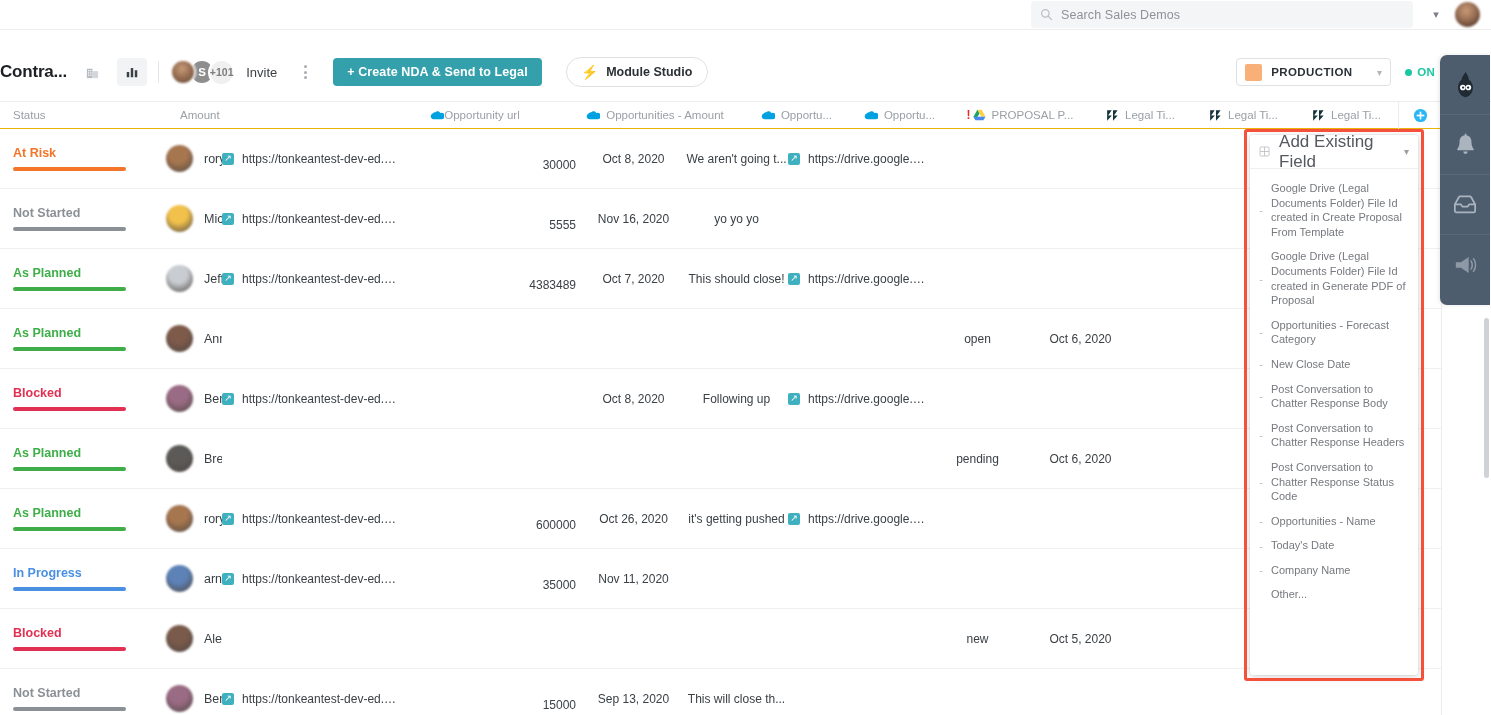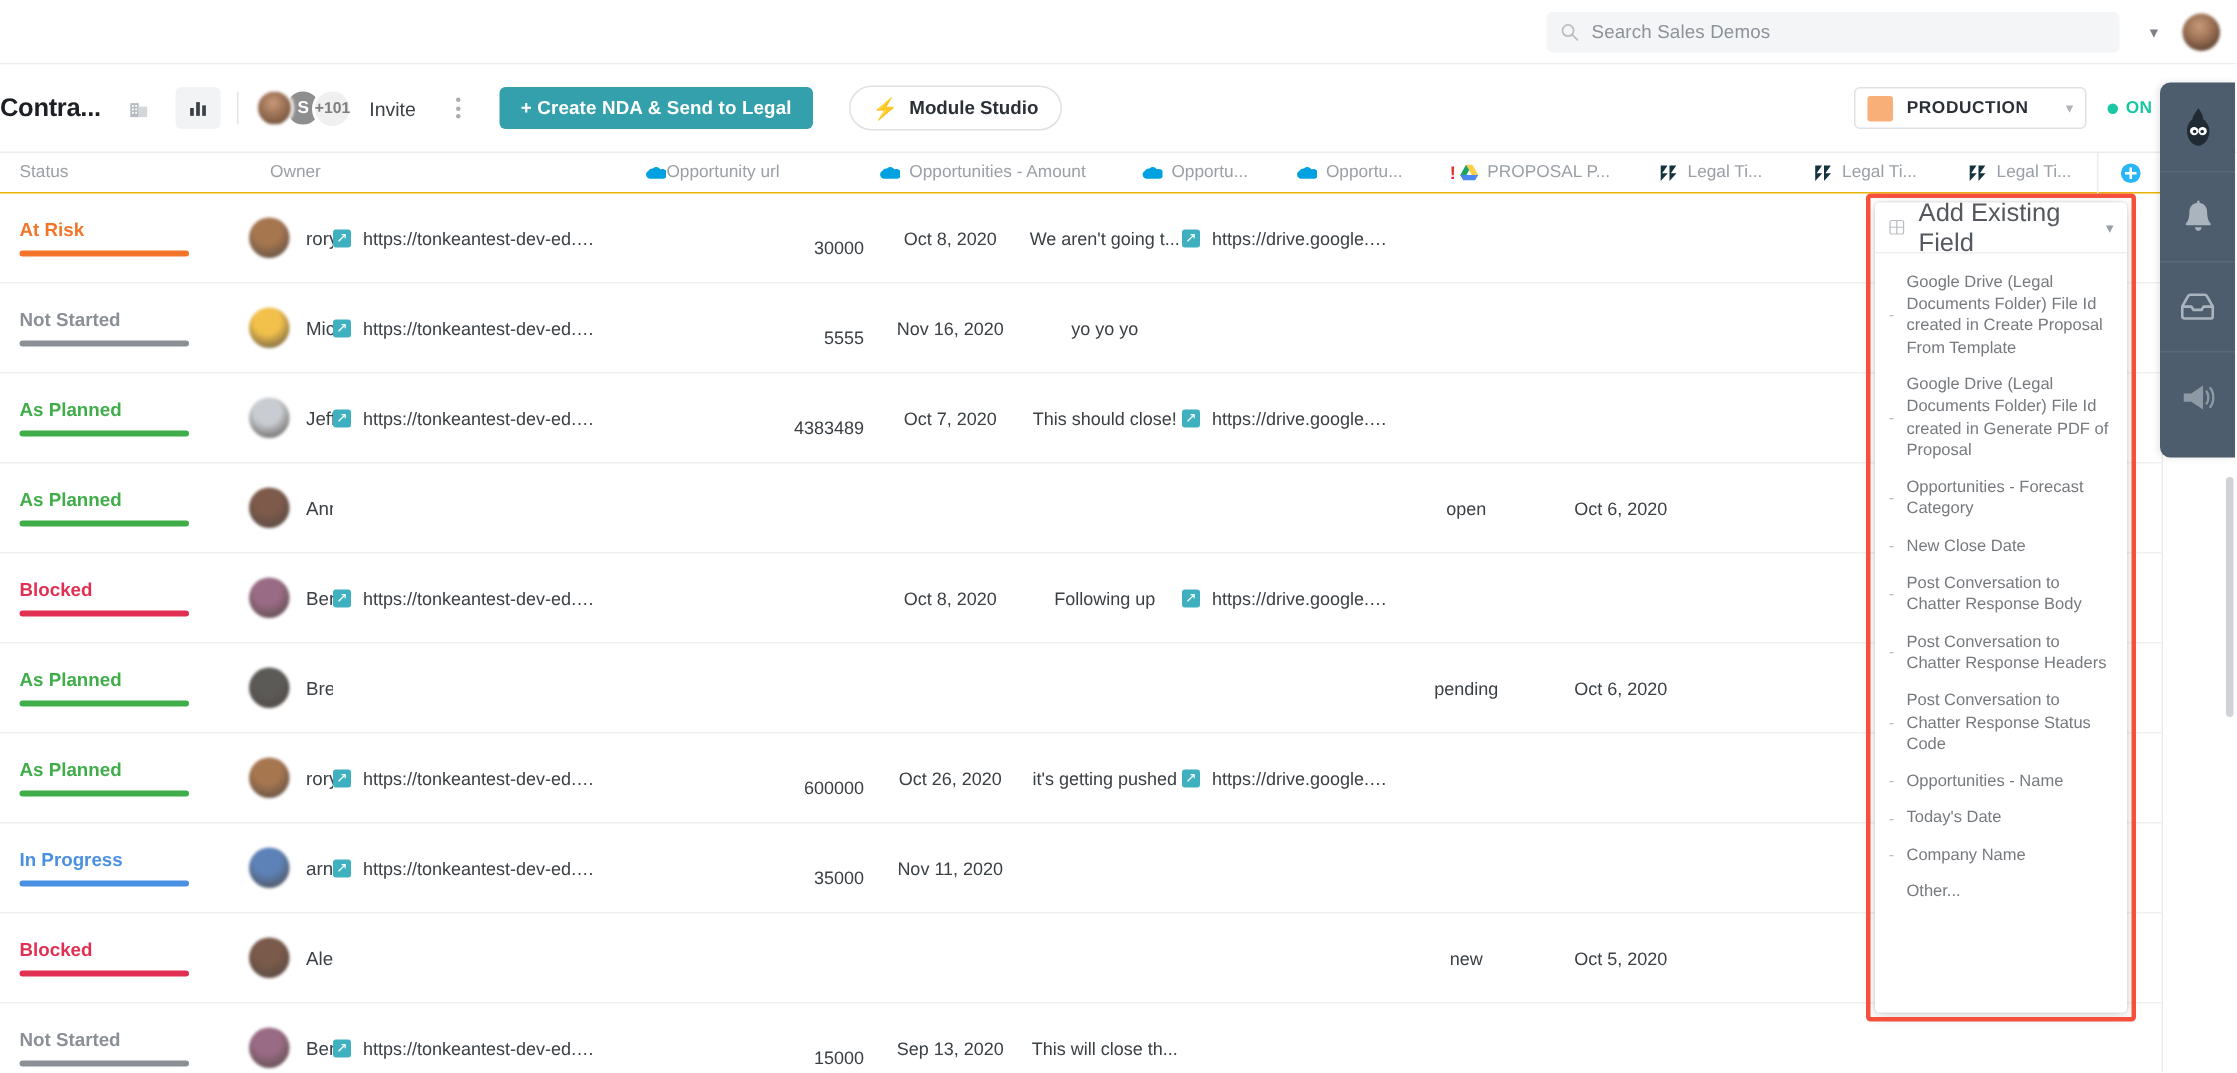--- a/index.html
+++ b/index.html
@@ -6,21 +6,21 @@
   html, body {
     width: 1491px; height: 715px;
     font-family: "Liberation Sans", sans-serif;
     background: #ffffff;
     overflow: hidden;
   }
   body { position: relative; }
 
   
   .topbar {
-    position: absolute; top: 0; left: 0; width: 1491px; height: 43px;
+    position: absolute; top: 0; left: 0; width: 1491px; height: 30px;
     background: #ffffff; border-bottom: 1px solid #ececec;
     display: flex; align-items: center; justify-content: flex-end; text-align: right;
   }
   .search-box {
     width: 382px; height: 27px; background: #f4f5f7; border-radius: 4px;
     display: flex; align-items: center; padding: 0 9px; gap: 8px;
     margin-right: 12px;
   }
   .search-box .search-ico { width: 13px; height: 13px; flex: none; opacity: .55; }
   .search-box .ph { font-size: 12.5px; color: #8d9299; letter-spacing: .1px; }
@@ -258,21 +258,21 @@
     </div>
   </div>
 </div>
 
 <div class="grid">
   <div class="grid-head" id="grid-head">
       <div class="hcell" style="width: 163px;">
         <span class="htxt" style="padding-left:13px">Status</span>
       </div>
       <div class="hcell" style="width: 222px;">
-        <span class="htxt" style="padding-left:17px">Owner</span>
+        <span class="htxt" style="padding-left:17px">Amount</span>
       </div>
       <div class="hcell" style="width: 180px;">
         <div style="display:flex;align-items:center;gap:0;margin:0 auto;">
           <svg width="14" height="10" viewBox="0 0 20 14">
     <path d="M7.6 3.1c.8-.85 1.95-1.38 3.2-1.38 1.67 0 3.1.93 3.88 2.3a4.6 4.6 0 0 1 1.9-.4c2.57 0 4.65 2.1 4.65 4.68S19.15 13 16.58 13H5.1A4.05 4.05 0 0 1 1.05 8.94c0-1.6.93-2.98 2.27-3.64a4.45 4.45 0 0 1 4.28-2.2z" fill="#00a1e0"></path>
   </svg>
           <span class="htxt">Opportunity url</span>
         </div>
       </div>
       <div class="hcell" style="width: 180px;">

